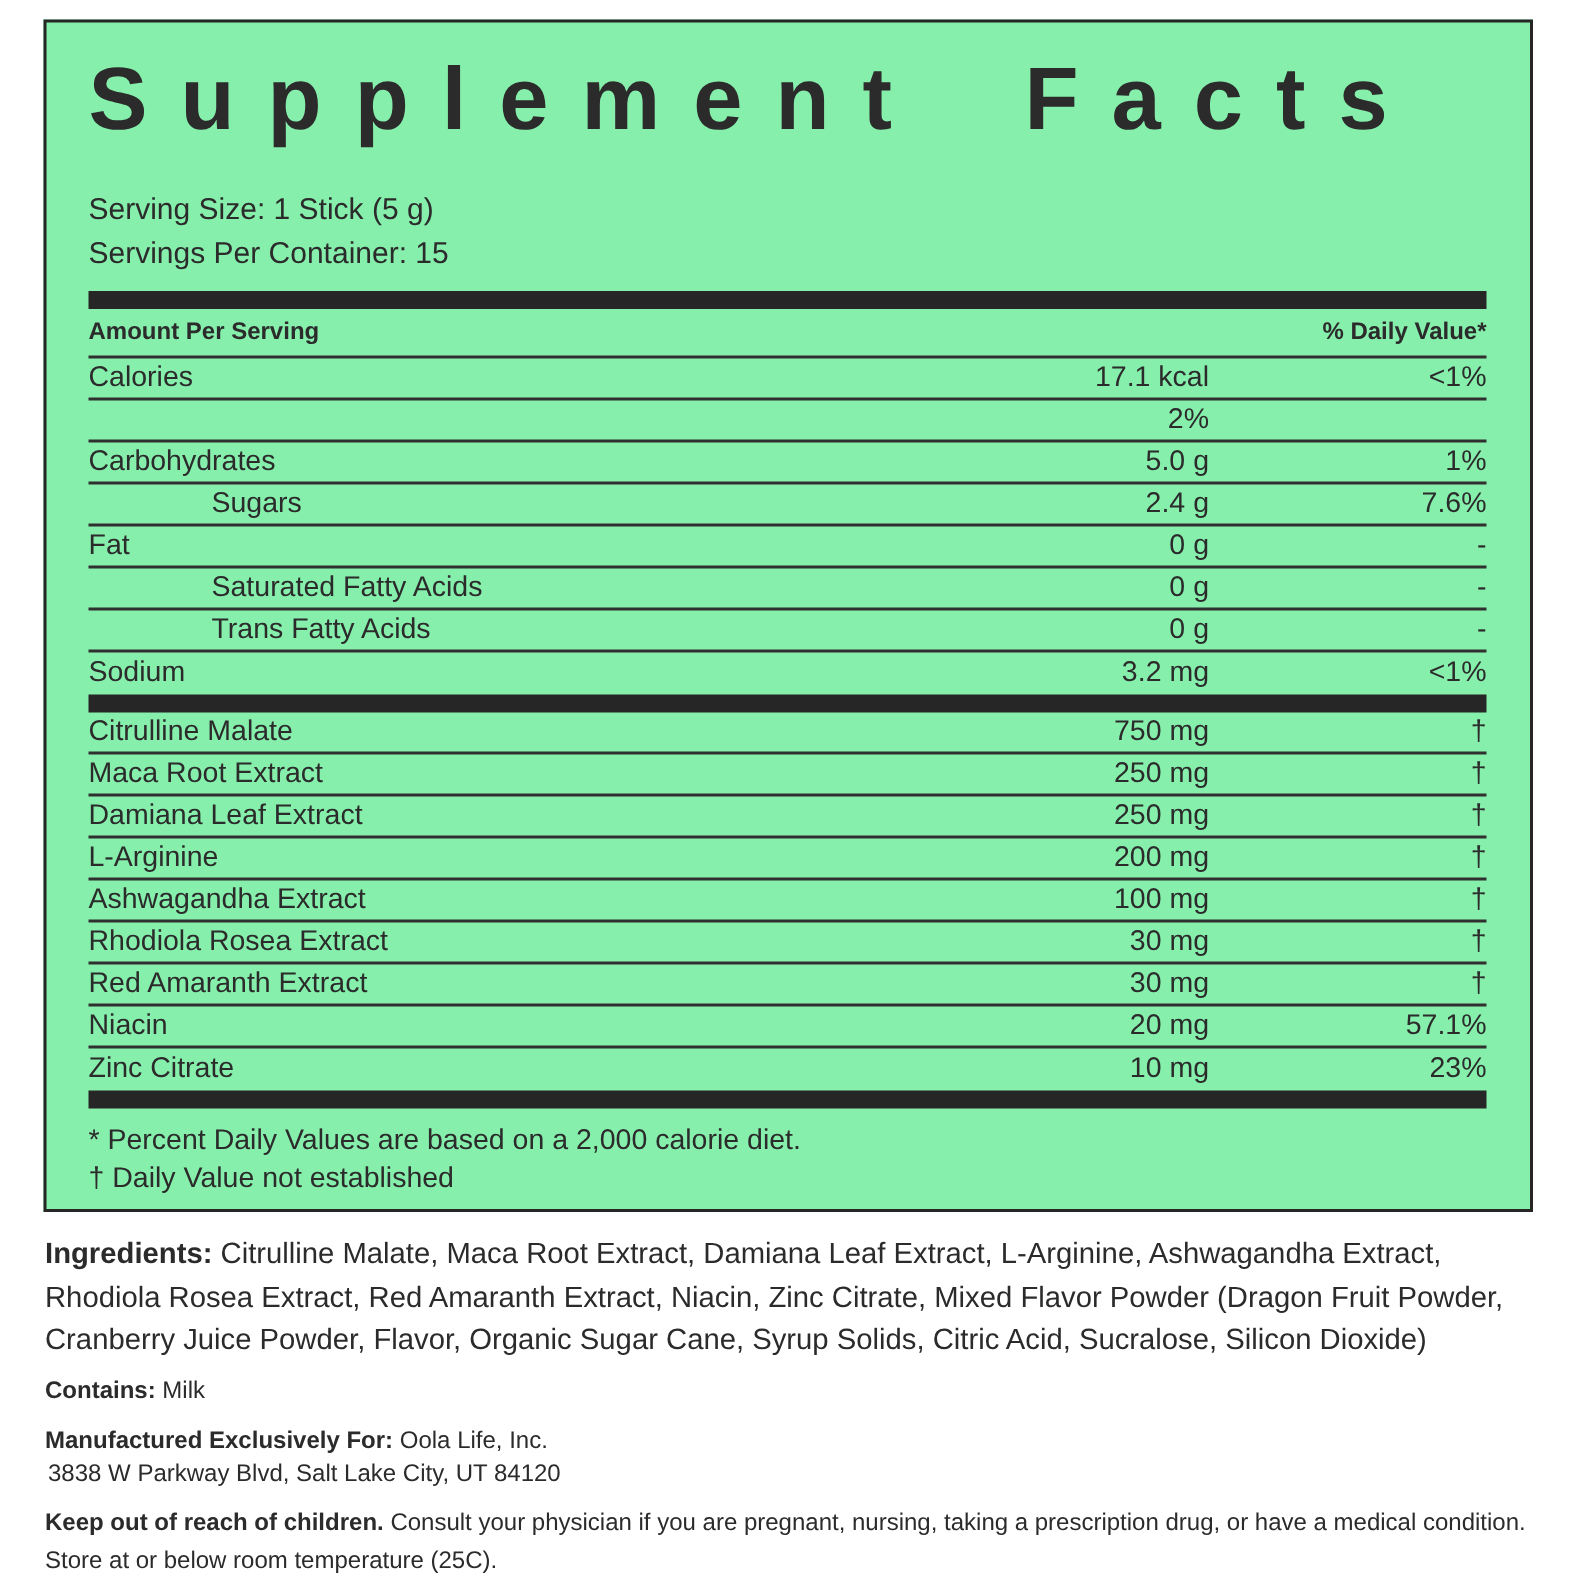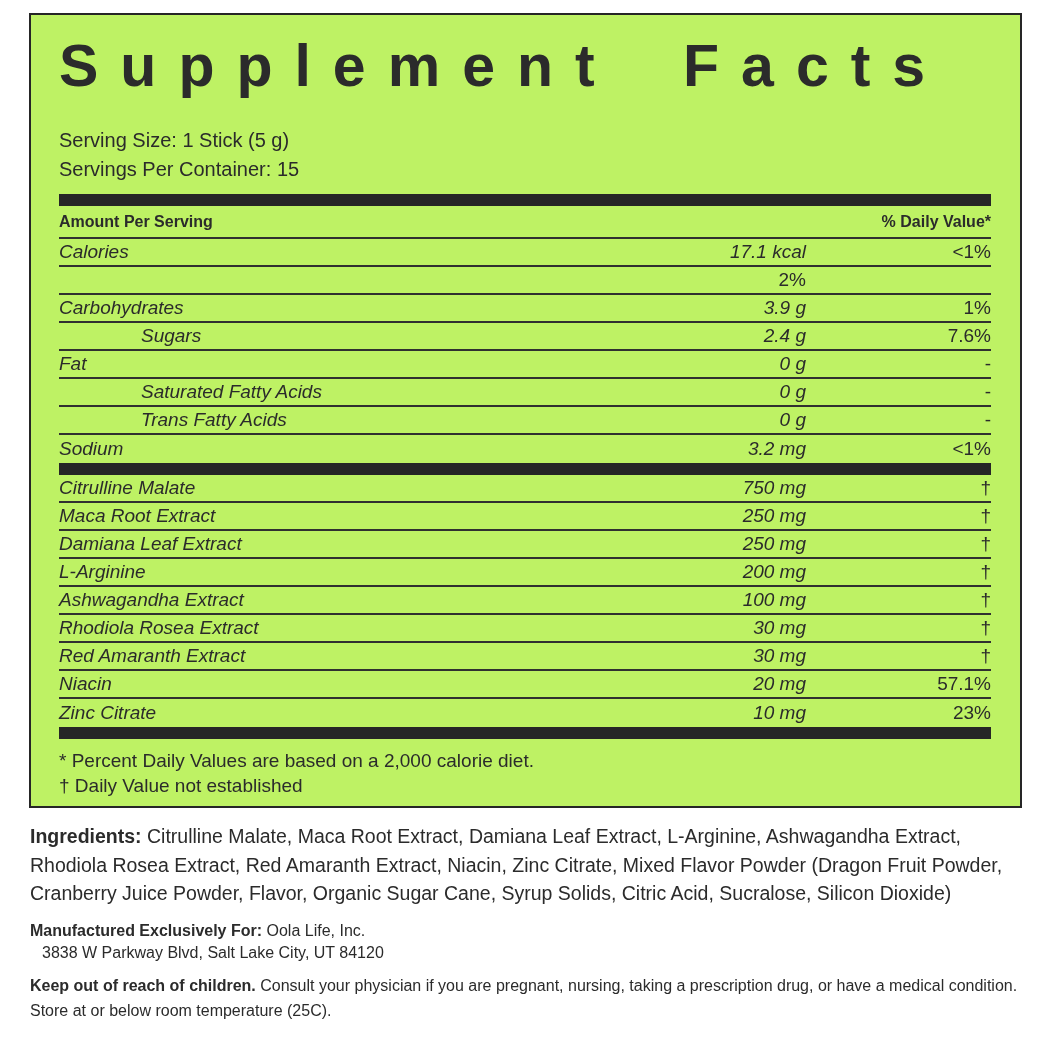--- a/index.html
+++ b/index.html
@@ -8,21 +8,21 @@
     width: 1050px; height: 1050px;
     background: #ffffff;
     font-family: "Liberation Sans", sans-serif;
     color: #2b2b2b;
     overflow: hidden;
   }
   .facts-box {
     margin: 13px 28px 0 29px;
     border: 2px solid #262626;
     padding: 20px 29px 8px 28px;
-    background: #bef264;
+    background: #86efac;
   }
   .title {
     margin: 0;
     font-size: 59px;
     font-weight: 700;
     line-height: 62px;
     letter-spacing: 22px;
     word-spacing: 28px;
     white-space: nowrap;
     color: #2b2b2b;
@@ -44,30 +44,30 @@
   .rows { }
   .row {
     display: grid;
     grid-template-columns: 747px 1fr;
     height: 28px;
     align-items: center;
     border-bottom: 2px solid #303030;
     font-size: 19px;
   }
   .rows .row:last-child { border-bottom: 0; }
-  .cell-main { display: flex; justify-content: space-between; align-items: center; font-style: italic; }
+  .cell-main { display: flex; justify-content: space-between; align-items: center; }
   .row.indent .name { padding-left: 82px; text-align: center; }
   .cell-dv { text-align: right; }
   .footnotes { margin-top: 9px; font-size: 19px; line-height: 25px; }
   .details { margin: 14px 30px 0 30px; }
   .ingredients { margin: 0; font-size: 19.5px; line-height: 28.5px; }
   .small { font-size: 16px; line-height: 21px; }
   .contains { margin: 9px 0 0; }
   .manufactured { margin: 12px 0 0; }
-  .address { margin: 1px 12px 0; }
+  .address { margin: 1px 2px 0; }
   .warning { margin: 10px 0 0; line-height: 25px; }
   b { font-weight: 700; }
 </style>
 </head>
 <body>
 
 <div class="page">
 
   <section class="facts-box">
     <h1 class="title">Supplement Facts</h1>
@@ -91,21 +91,21 @@
       <span class="amount">17.1 kcal</span>
     </div>
     <div class="cell-dv">&lt;1%</div>
   </div>
         <div class="row">
     <div class="cell-dv">2%</div>
   </div>
         <div class="row">
     <div class="cell-main">
       <span class="name">Carbohydrates</span>
-      <span class="amount">3.9 g</span>
+      <span class="amount">5.0 g</span>
     </div>
     <div class="cell-dv">1%</div>
   </div>
         <div class="row indent">
     <div class="cell-main">
       <span class="name">Sugars</span>
       <span class="amount">2.4 g</span>
     </div>
     <div class="cell-dv">7.6%</div>
   </div>
@@ -211,20 +211,21 @@
 
     <div class="footnotes">
       <div>* Percent Daily Values are based on a 2,000 calorie diet.</div>
       <div>† Daily Value not established</div>
     </div>
   </section>
 
   <section class="details">
     <p class="ingredients"><b>Ingredients:</b><span> Citrulline Malate, Maca Root Extract, Damiana Leaf Extract, L-Arginine, Ashwagandha Extract, Rhodiola Rosea Extract, Red Amaranth Extract, Niacin, Zinc Citrate, Mixed Flavor Powder (Dragon Fruit Powder, Cranberry Juice Powder, Flavor, Organic Sugar Cane, Syrup Solids, Citric Acid, Sucralose, Silicon Dioxide)</span></p>
 
+    <p class="small contains"><b>Contains:</b><span> Milk</span></p>
 
     <p class="small manufactured"><b>Manufactured Exclusively For:</b><span> Oola Life, Inc.</span></p>
     <p class="small address">3838 W Parkway Blvd, Salt Lake City, UT 84120</p>
 
     <p class="small warning"><b>Keep out of reach of children.</b><span> Consult your physician if you are pregnant, nursing, taking a prescription drug, or have a medical condition.</span><br><span>Store at or below room temperature (25C).</span></p>
   </section>
 
 </div>
 
 </body></html>

